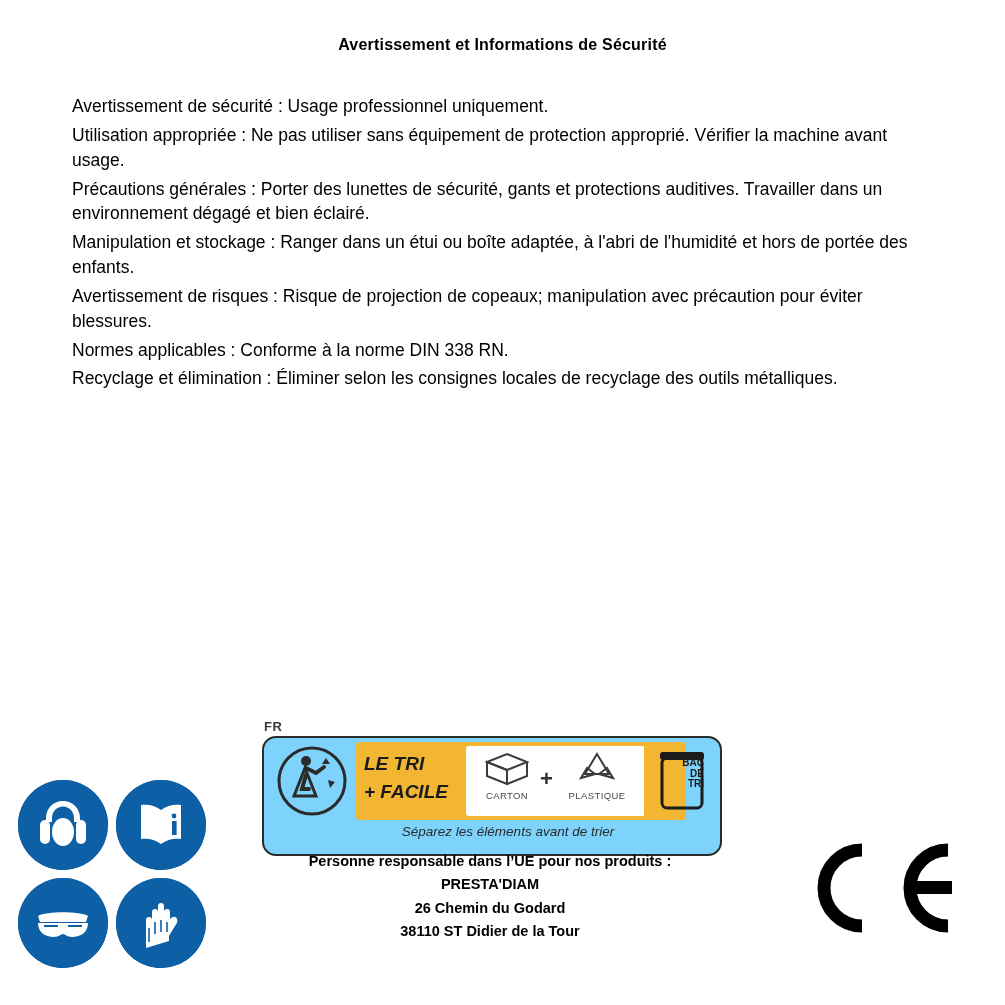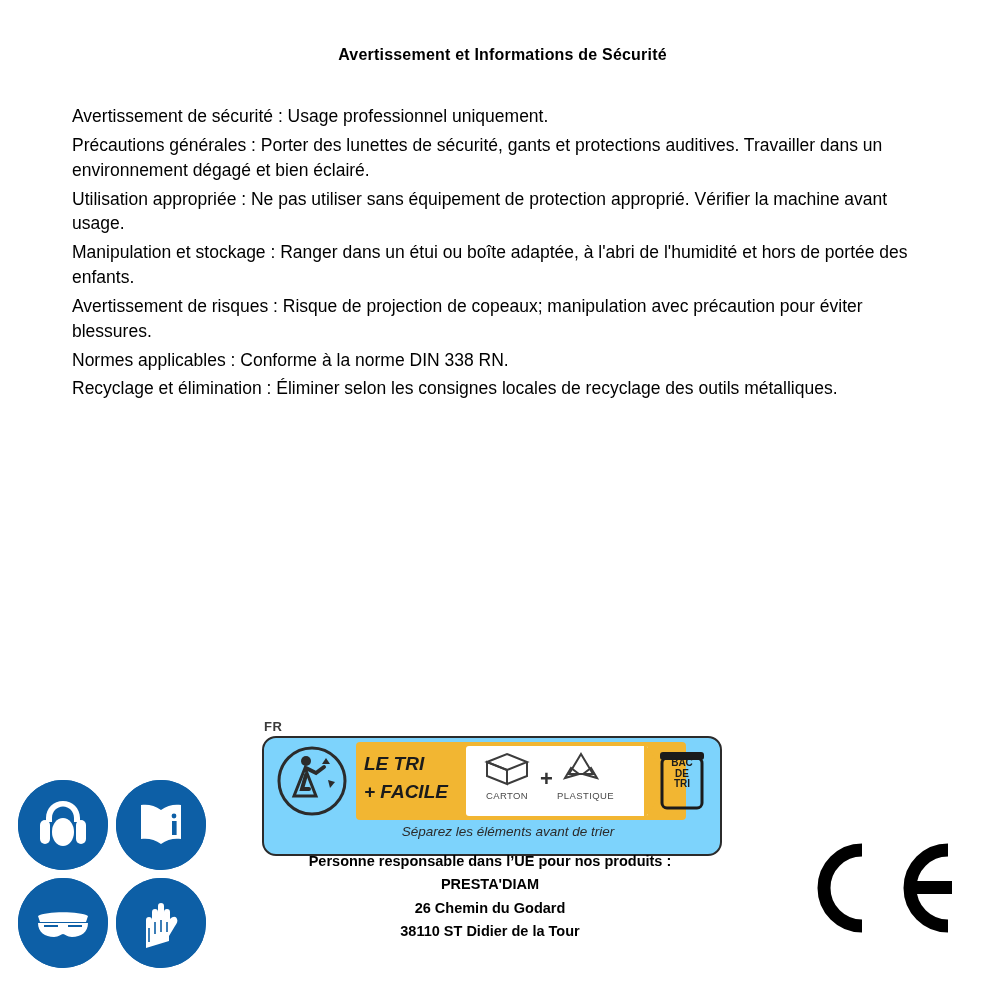--- a/index.html
+++ b/index.html
@@ -14,21 +14,21 @@
     font-family: "Liberation Sans", sans-serif;
     color: #000000;
     overflow: hidden;
   }
 
   .page-title {
     text-align: center;
     font-size: 16px;
     font-weight: bold;
     margin: 0;
-    padding-top: 46px;
+    padding-top: 36px;
     letter-spacing: 0.2px;
   }
 
   .safety-block {
     margin: 0;
     padding: 36px 68px 0 68px;
     font-size: 17.5px;
     line-height: 1.42;
   }
   .safety-line {
@@ -140,21 +140,21 @@
     font-style: italic;
   }
   .tri-text .l2 { white-space: nowrap; }
   .carton, .plastique {
     position: absolute;
     top: 10px;
     width: 66px;
     text-align: center;
   }
   .carton { left: 210px; }
-  .plastique { left: 284px; text-align: right; }
+  .plastique { left: 300px; }
   .carton svg, .plastique svg { display:block; margin: 0 auto; }
   .mini-label {
     font-size: 9.5px;
     font-weight: normal;
     color: #4a4a4a;
     letter-spacing: 0.4px;
     margin-top: 2px;
   }
   .plus-mid {
     position: absolute;
@@ -169,21 +169,21 @@
     left: 388px;
     top: 8px;
     width: 60px;
     height: 70px;
   }
   .bac-txt {
     position: absolute;
     left: 396px;
     top: 20px;
     width: 44px;
-    text-align: center;
+    text-align: right;
     font-size: 10px;
     font-weight: bold;
     line-height: 1.05;
     color: #1b1b1b;
   }
   .tri-footer {
     position: absolute;
     left: 16px;
     top: 86px;
     width: 456px;
@@ -215,22 +215,22 @@
     height: 100px;
   }
 </style>
 </head>
 <body>
 
 <h1 class="page-title">Avertissement et Informations de Sécurité</h1>
 
 <div class="safety-block">
   <p class="safety-line">Avertissement de sécurité : Usage professionnel uniquement.</p>
+  <p class="safety-line">Utilisation appropriée : Ne pas utiliser sans équipement de protection approprié. Vérifier la machine avant usage.</p>
   <p class="safety-line">Précautions générales : Porter des lunettes de sécurité, gants et protections auditives. Travailler dans un environnement dégagé et bien éclairé.</p>
-  <p class="safety-line">Utilisation appropriée : Ne pas utiliser sans équipement de protection approprié. Vérifier la machine avant usage.</p>
   <p class="safety-line">Manipulation et stockage : Ranger dans un étui ou boîte adaptée, à l'abri de l'humidité et hors de portée des enfants.</p>
   <p class="safety-line">Avertissement de risques : Risque de projection de copeaux; manipulation avec précaution pour éviter blessures.</p>
   <p class="safety-line">Normes applicables : Conforme à la norme DIN 338 RN.</p>
   <p class="safety-line">Recyclage et élimination : Éliminer selon les consignes locales de recyclage des outils métalliques.</p>
 </div>
 
 <div class="bottom-area">
 
   <div class="picto-grid">
 

